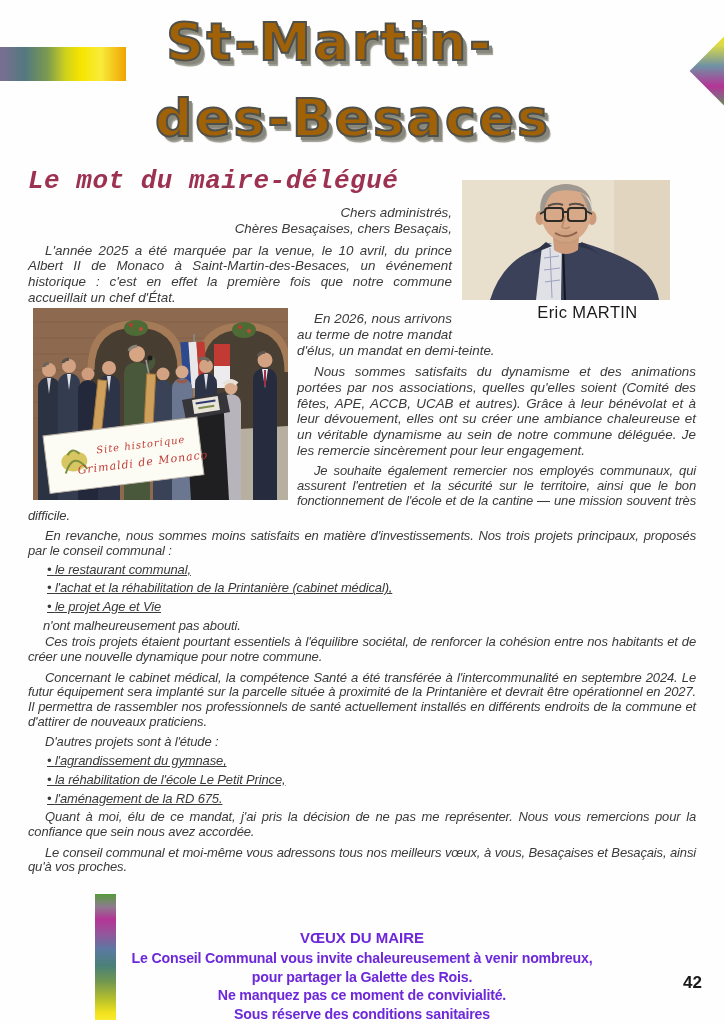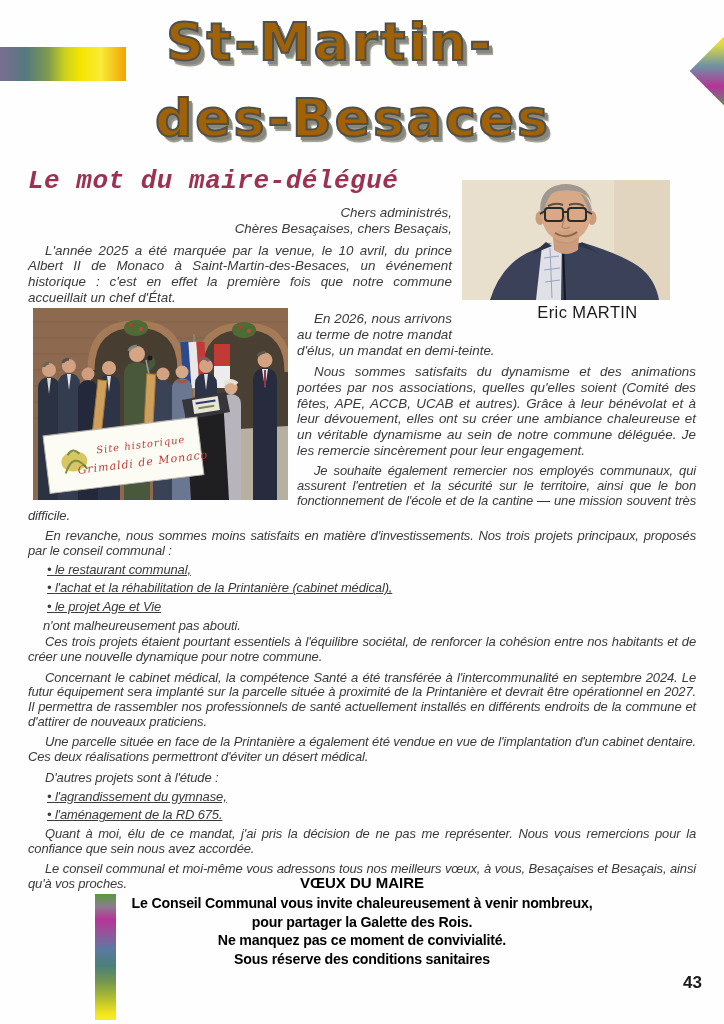--- a/index.html
+++ b/index.html
@@ -38,22 +38,22 @@
   .portrait-box svg{display:block;width:208px;height:120px;}
   .caption{text-align:center;font-size:16.5px;color:#1a1a1a;margin-top:3px;letter-spacing:.4px;}
 
   .event-photo{float:left;width:255px;height:192px;margin:3px 9px 2px 5px;}
   .event-photo svg{display:block;width:255px;height:192px;}
 
   
   .bottom-bar{position:absolute;left:95px;top:894px;width:21px;height:126px;
               background:linear-gradient(180deg,#569b3c 0%,#8e7b8e 10%,#b43597 20%,#96549b 31%,
                          #5b79a2 44%,#4b8077 57%,#74984e 70%,#b9c22c 84%,#f4e41d 95%,#f8ea30 100%);}
-  .announcement{position:absolute;top:874px;left:60px;right:60px;text-align:center;
-                font-weight:bold;color:#000000;}
+  .announcement{position:absolute;top:929px;left:60px;right:60px;text-align:center;
+                font-weight:bold;color:#6d28d9;}
   .a-title{font-size:15px;line-height:18px;margin-bottom:2px;}
   .a-line{font-size:14.2px;line-height:18.6px;letter-spacing:-.2px;}
   .page-number{position:absolute;right:22px;top:973px;font-weight:bold;font-size:17px;color:#1a1a1a;}
 </style>
 </head>
 <body>
 
 <div class="page">
 
   <div class="bar-left"></div>
@@ -242,33 +242,33 @@
     <p class="para f2">Je souhaite également remercier nos employés communaux, qui assurent l'entretien et la sécurité sur le territoire, ainsi que le bon fonctionnement de l'école et de la cantine — une mission souvent très difficile.</p>
 
     <p class="para f2">En revanche, nous sommes moins satisfaits en matière d'investissements. Nos trois projets principaux, proposés par le conseil communal :</p>
     <p class="bullet f2">le restaurant communal,</p>
     <p class="bullet f2">l'achat et la réhabilitation de la Printanière (cabinet médical),</p>
     <p class="bullet f2">le projet Age et Vie</p>
     <p class="hang f2">n'ont malheureusement pas abouti.</p>
     <p class="para f2 tight">Ces trois projets étaient pourtant essentiels à l'équilibre sociétal, de renforcer la cohésion entre nos habitants et de créer une nouvelle dynamique pour notre commune.</p>
 
     <p class="para f2">Concernant le cabinet médical, la compétence Santé a été transférée à l'intercommunalité en septembre 2024. Le futur équipement sera implanté sur la parcelle située à proximité de la Printanière et devrait être opérationnel en 2027. Il permettra de rassembler nos professionnels de santé actuellement installés en différents endroits de la commune et d'attirer de nouveaux praticiens.</p>
-    <p class="para f2">Une parcelle située en face de la Printanière a également été vendue en vue de l'implantation d'un cabinet dentaire. Ces deux réalisations permettront d'éviter un désert médical.</p>
 
     <p class="para f2">D'autres projets sont à l'étude :</p>
     <p class="bullet f2">l'agrandissement du gymnase,</p>
+    <p class="bullet f2">la réhabilitation de l'école Le Petit Prince,</p>
     <p class="bullet f2">l'aménagement de la RD 675.</p>
 
     <p class="para f2 tight">Quant à moi, élu de ce mandat, j'ai pris la décision de ne pas me représenter. Nous vous remercions pour la confiance que sein nous avez accordée.</p>
     <p class="para f2">Le conseil communal et moi-même vous adressons tous nos meilleurs vœux, à vous, Besaçaises et Besaçais, ainsi qu'à vos proches.</p>
   </main>
 
   <div class="bottom-bar"></div>
   <section class="announcement">
     <div class="a-title">VŒUX DU MAIRE</div>
     <div class="a-line">Le Conseil Communal vous invite chaleureusement à venir nombreux,</div>
     <div class="a-line">pour partager la Galette des Rois.</div>
     <div class="a-line">Ne manquez pas ce moment de convivialité.</div>
     <div class="a-line">Sous réserve des conditions sanitaires</div>
   </section>
 
-  <div class="page-number">43</div>
+  <div class="page-number">42</div>
 </div>
 
 </body></html>

